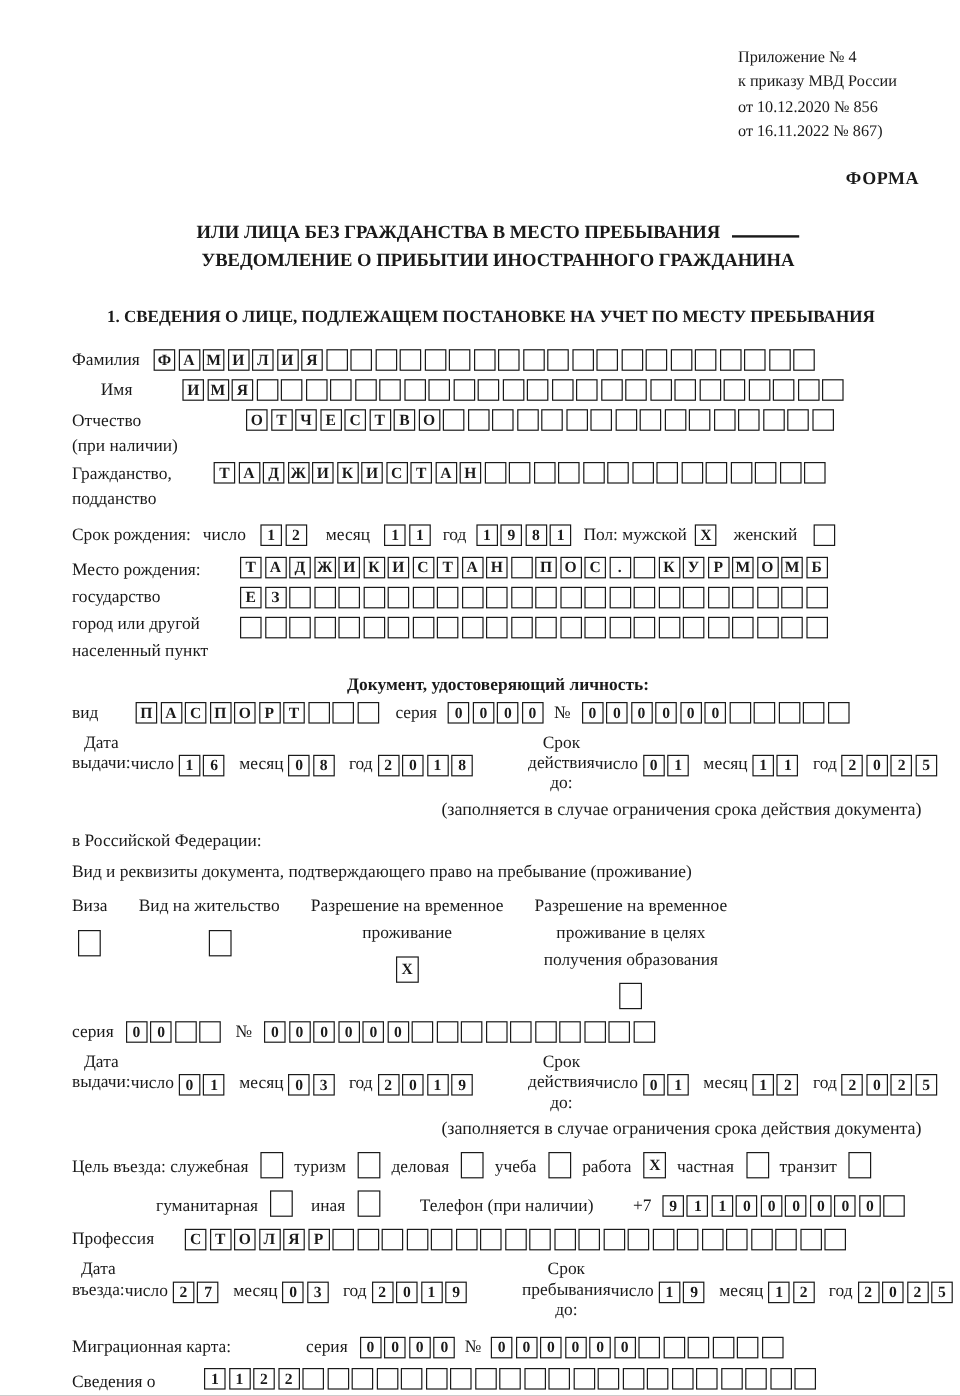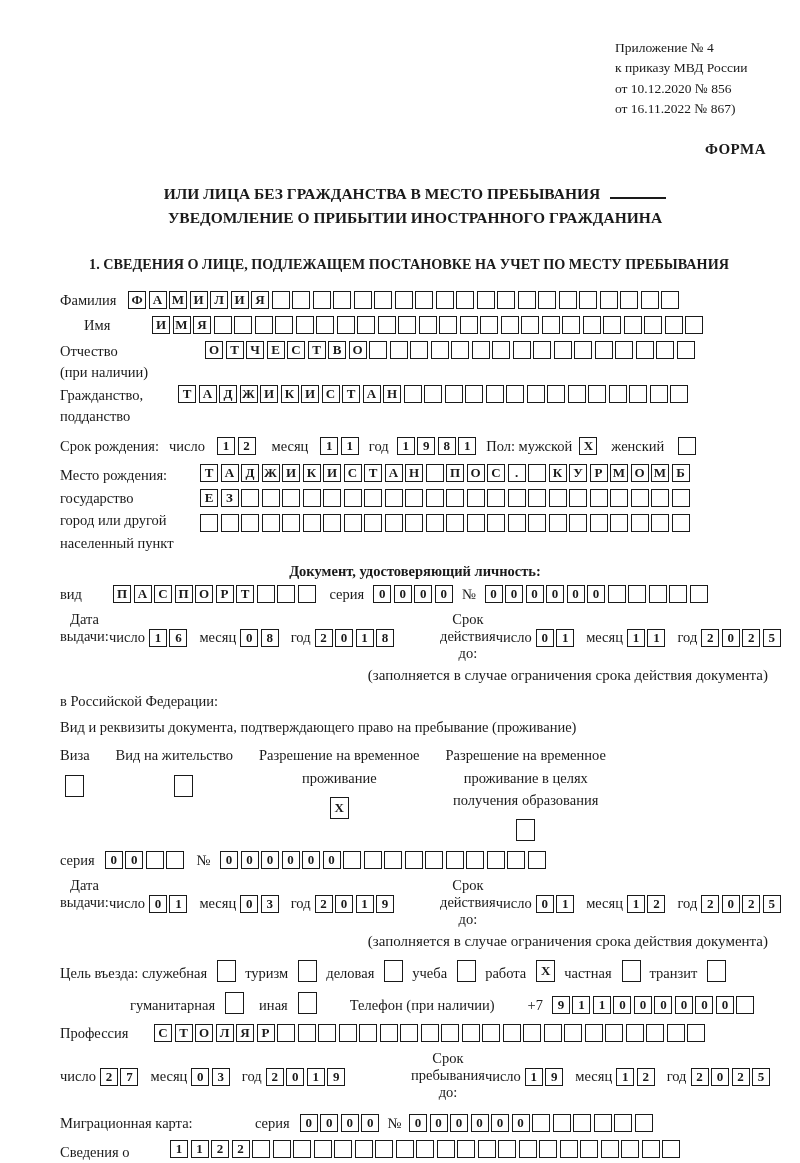--- a/index.html
+++ b/index.html
@@ -605,20 +605,21 @@
         <span class="cell"></span>
         <span class="cell"></span>
         <span class="cell"></span>
         <span class="cell"></span>
         <span class="cell"></span>
       </span>
   </div>
 
   <div class="dates">
     <div class="dcol dcol-l">
+      <div class="dhead">Дата въезда:</div>
       <div class="dcells">
         <span>число</span>
         <span class="cells">
             <span class="cell">2</span>
             <span class="cell">7</span>
           </span>
         <span class="w">месяц</span>
         <span class="cells">
             <span class="cell">0</span>
             <span class="cell">3</span>

